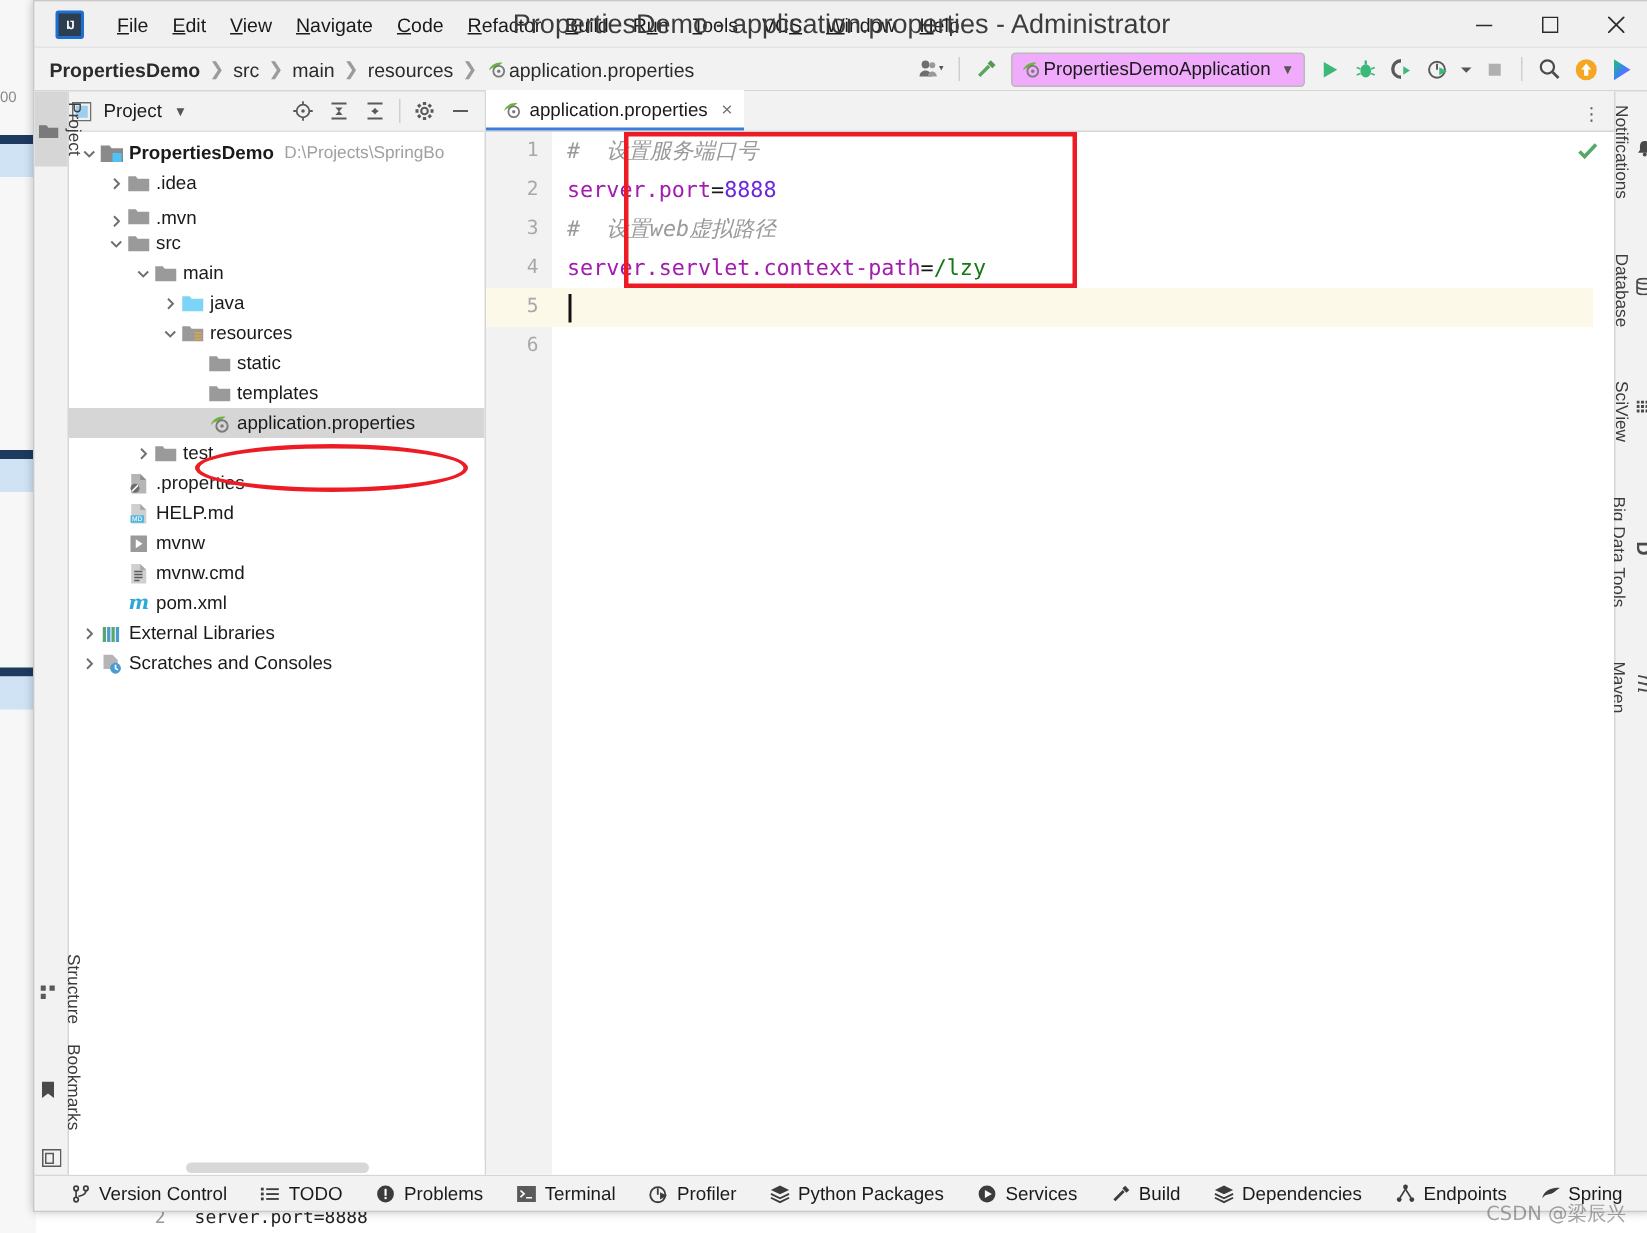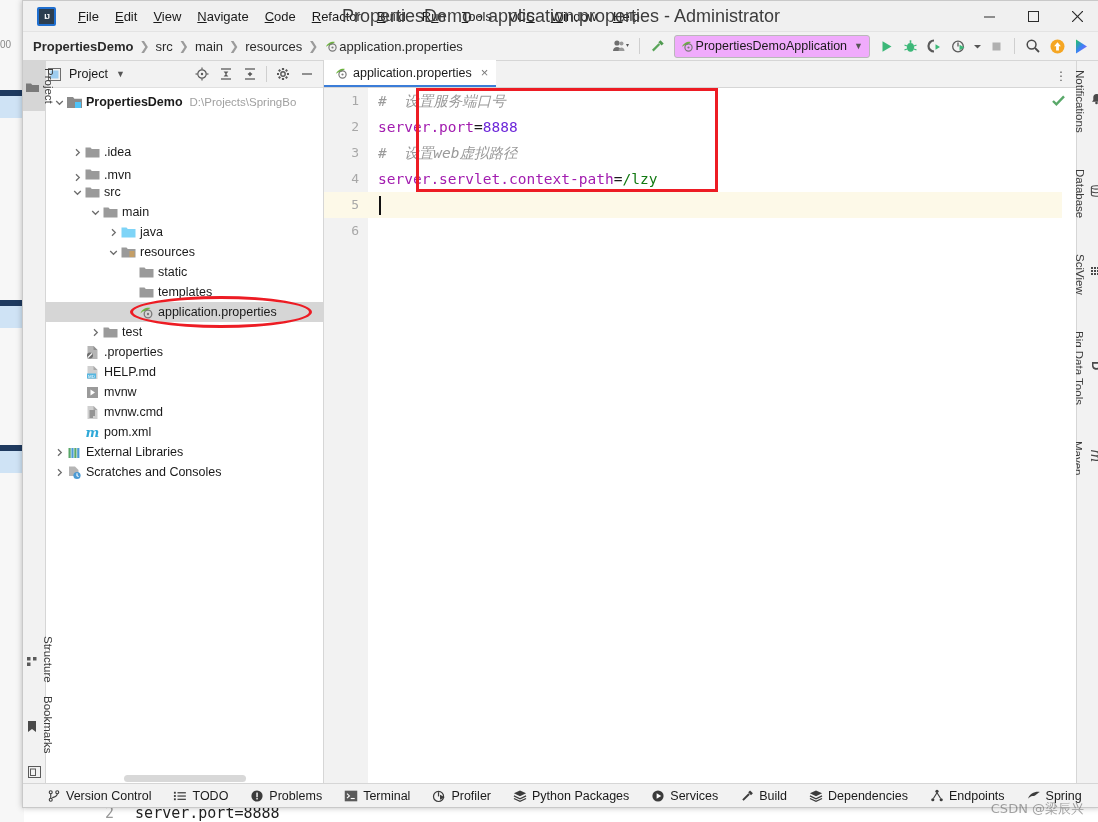--- a/index.html
+++ b/index.html
@@ -7,23 +7,23 @@
     width:1098px;height:822px;overflow:hidden;position:relative;
     font-family:"Liberation Sans",sans-serif;
     background:#ffffff;
     -webkit-font-smoothing:antialiased;
   }
   
   #bg-behind{position:absolute;inset:0;background:#ffffff;}
   .bg-strip{position:absolute;background:#1f3a5f;}
   .bg-tile{position:absolute;}
   #bg-left{position:absolute;left:0;top:0;width:24px;height:822px;background:#f7f7f7;}
-  #bg-left-txt{position:absolute;left:0;top:39px;font-size:10px;color:#888;}
+  #bg-left-txt{position:absolute;left:0;top:60px;font-size:10px;color:#888;}
   #bg-bottom-line{position:absolute;left:24px;bottom:0;width:1074px;height:18px;
-      background:#ffffff;font-family:"DejaVu Sans Mono",monospace;font-size:15px;color:#222;}
+      background:#ffffff;font-family:"DejaVu Sans Mono",monospace;font-size:12px;color:#222;}
   #bg-bottom-line .ln{color:#999;margin-right:12px;}
 
   
   #ide{position:absolute;left:22px;top:0;width:1076px;height:806px;
       background:#f2f2f2;border:1px solid #c9c9c9;box-shadow:0 0 6px rgba(0,0,0,.25);overflow:hidden;}
 
   
   #titlebar{height:30px;background:#f0f0f0;border-bottom:1px solid #e3e3e3;
       display:flex;align-items:center;position:relative;}
   #logo{width:19px;height:19px;margin-left:14px;background:#2c3e50;border:2px solid #1f6fd0;
@@ -424,21 +424,21 @@
             </span>
             <span class="nico">
               <svg width="15" height="15" viewBox="0 0 15 15">
                 <path d="M0 2h6l1.4 1.8H15V13H0z" fill="#8a8a8a"></path>
                 <rect x="8" y="7" width="6" height="6" fill="#4fc3f7"></rect>
               </svg>
             </span>
             <span class="nlbl b">PropertiesDemo</span>
             <span class="npath">D:\Projects\SpringBo</span>
           </div>
-          <div class="node" style="padding-left: 24px; margin-top: 30px;">
+          <div class="node" style="padding-left: 24px;">
             <span class="arrow">
               <svg width="9" height="9" viewBox="0 0 9 9">
                 <path d="M3 1.2l3.3 3.3L3 7.8" fill="none" stroke="#6e6e6e" stroke-width="1.3"></path>
               </svg>
             </span>
             <span class="nico">
               <svg width="15" height="15" viewBox="0 0 15 15">
                 <path d="M0.5 2.5h5l1.3 1.6H14.5V12.5H0.5z" fill="#9a9a9a"></path>
               </svg>
             </span>

